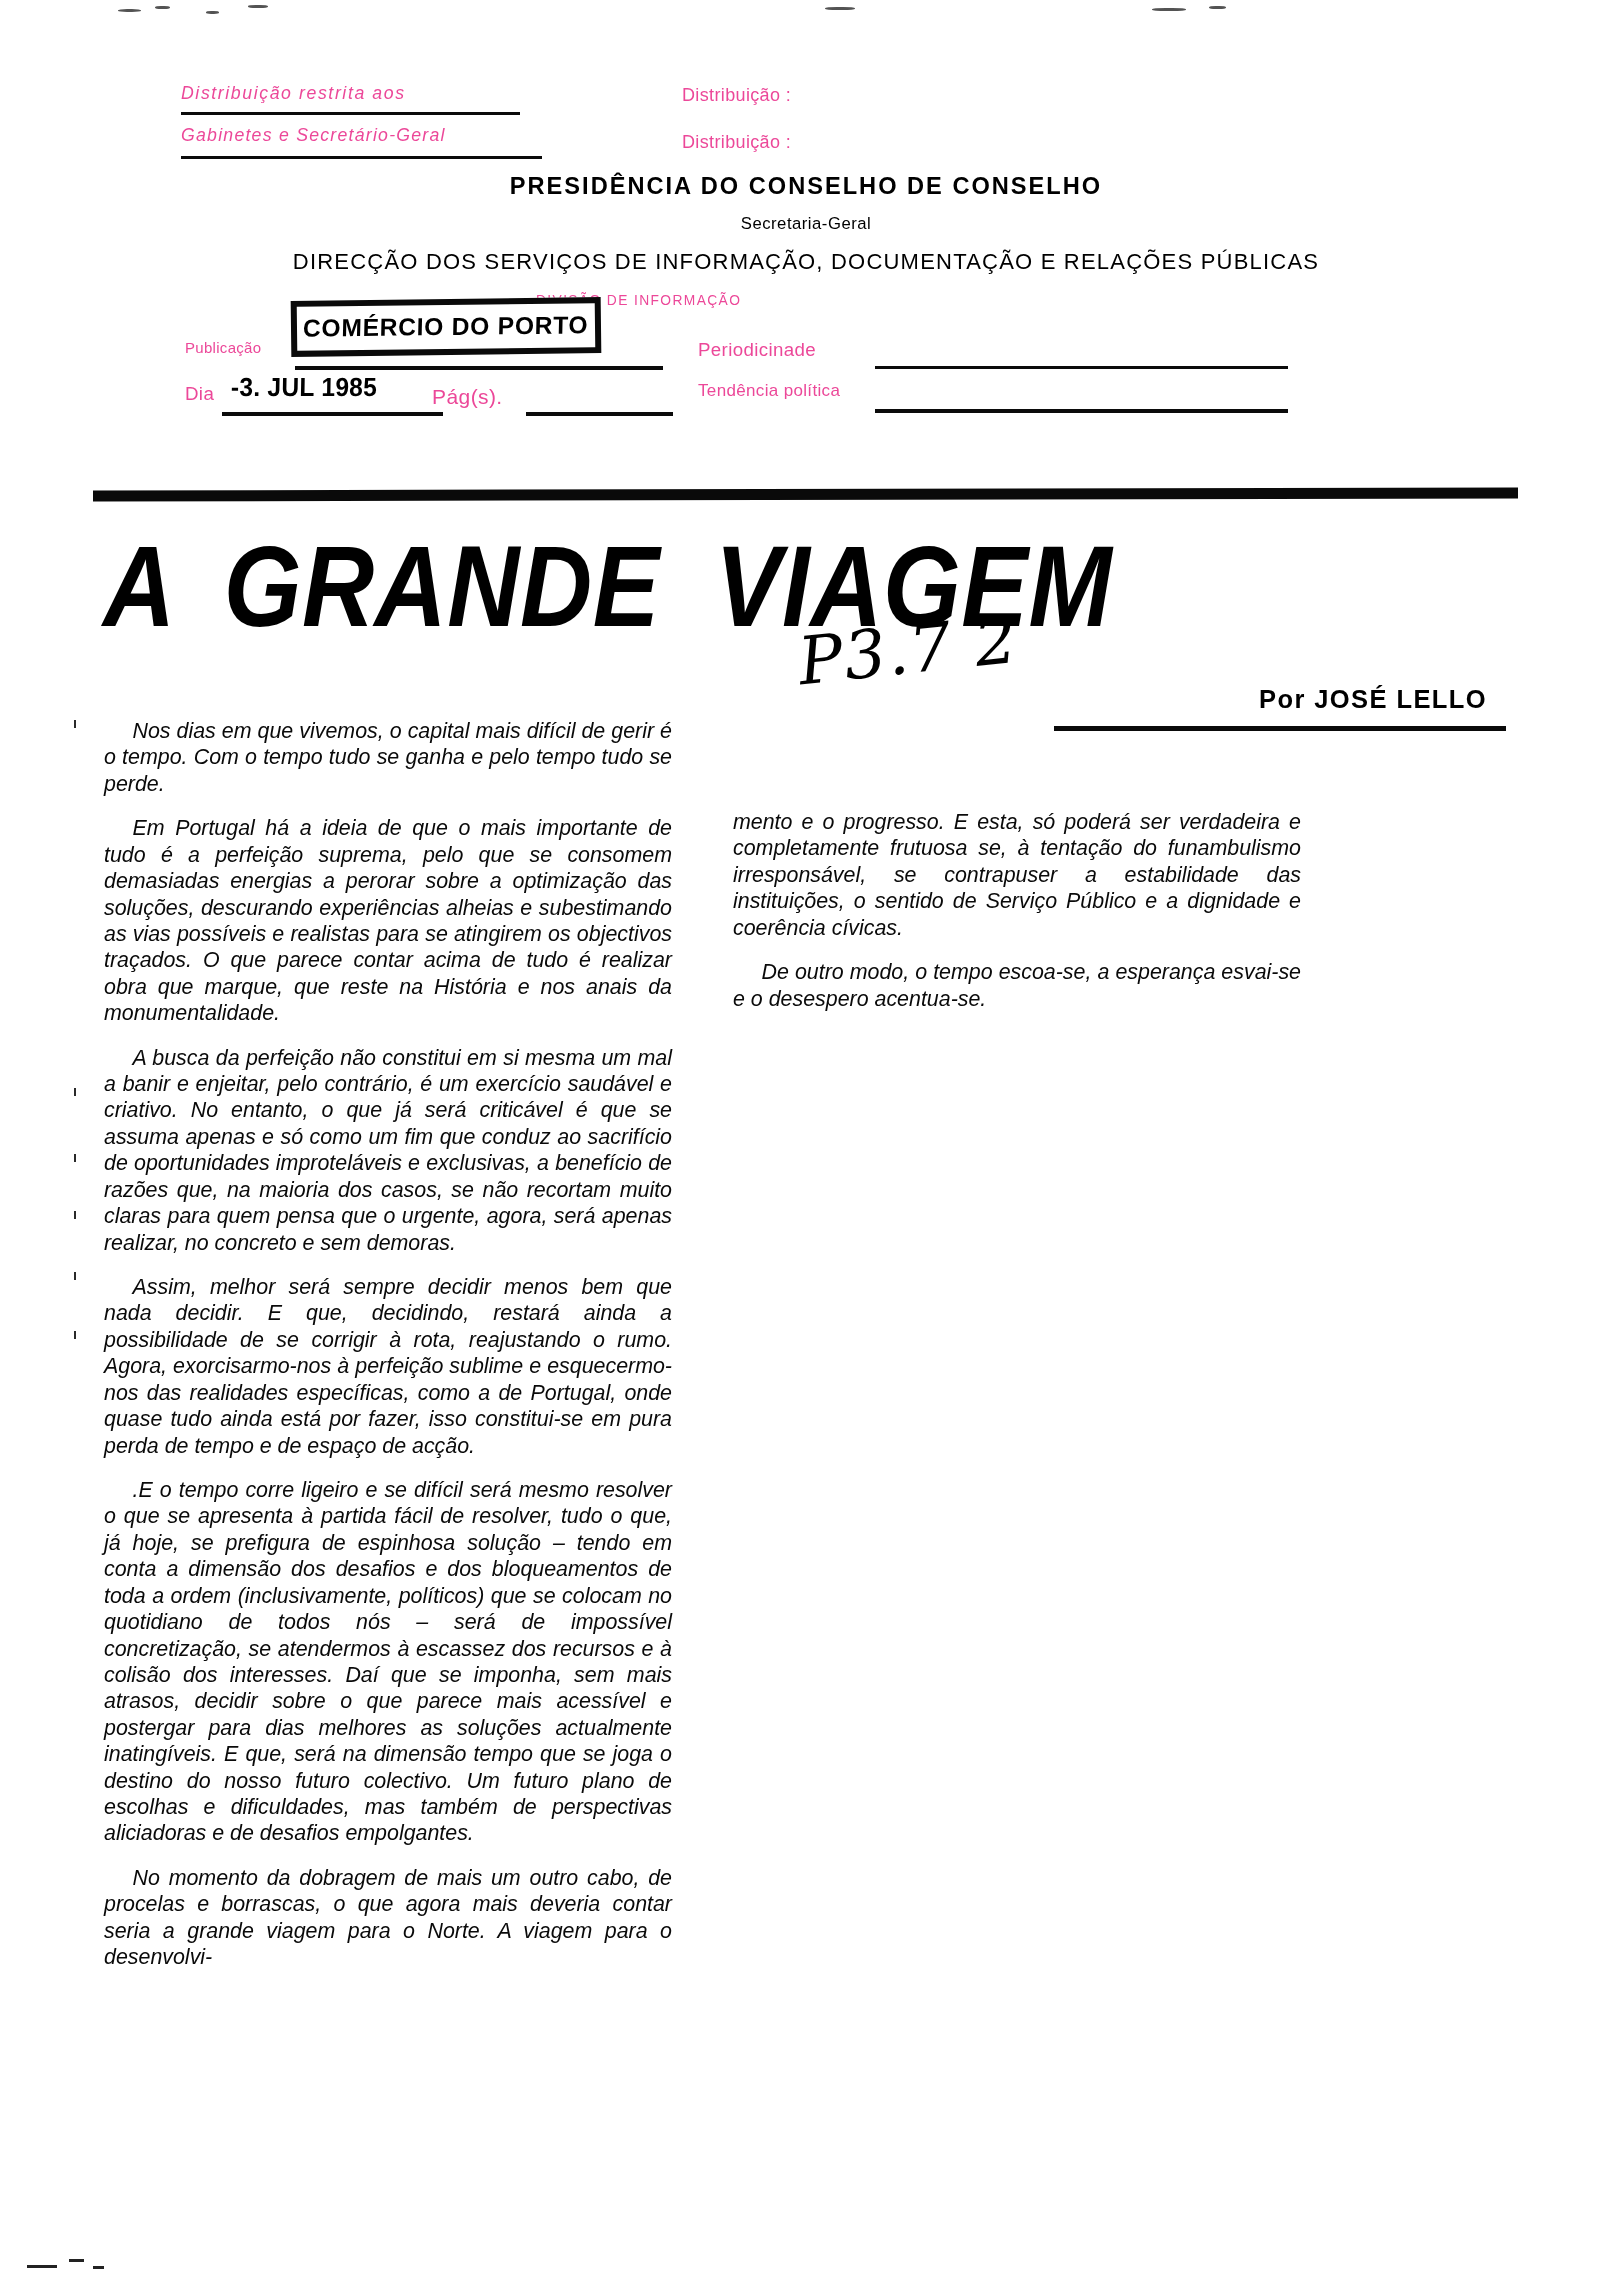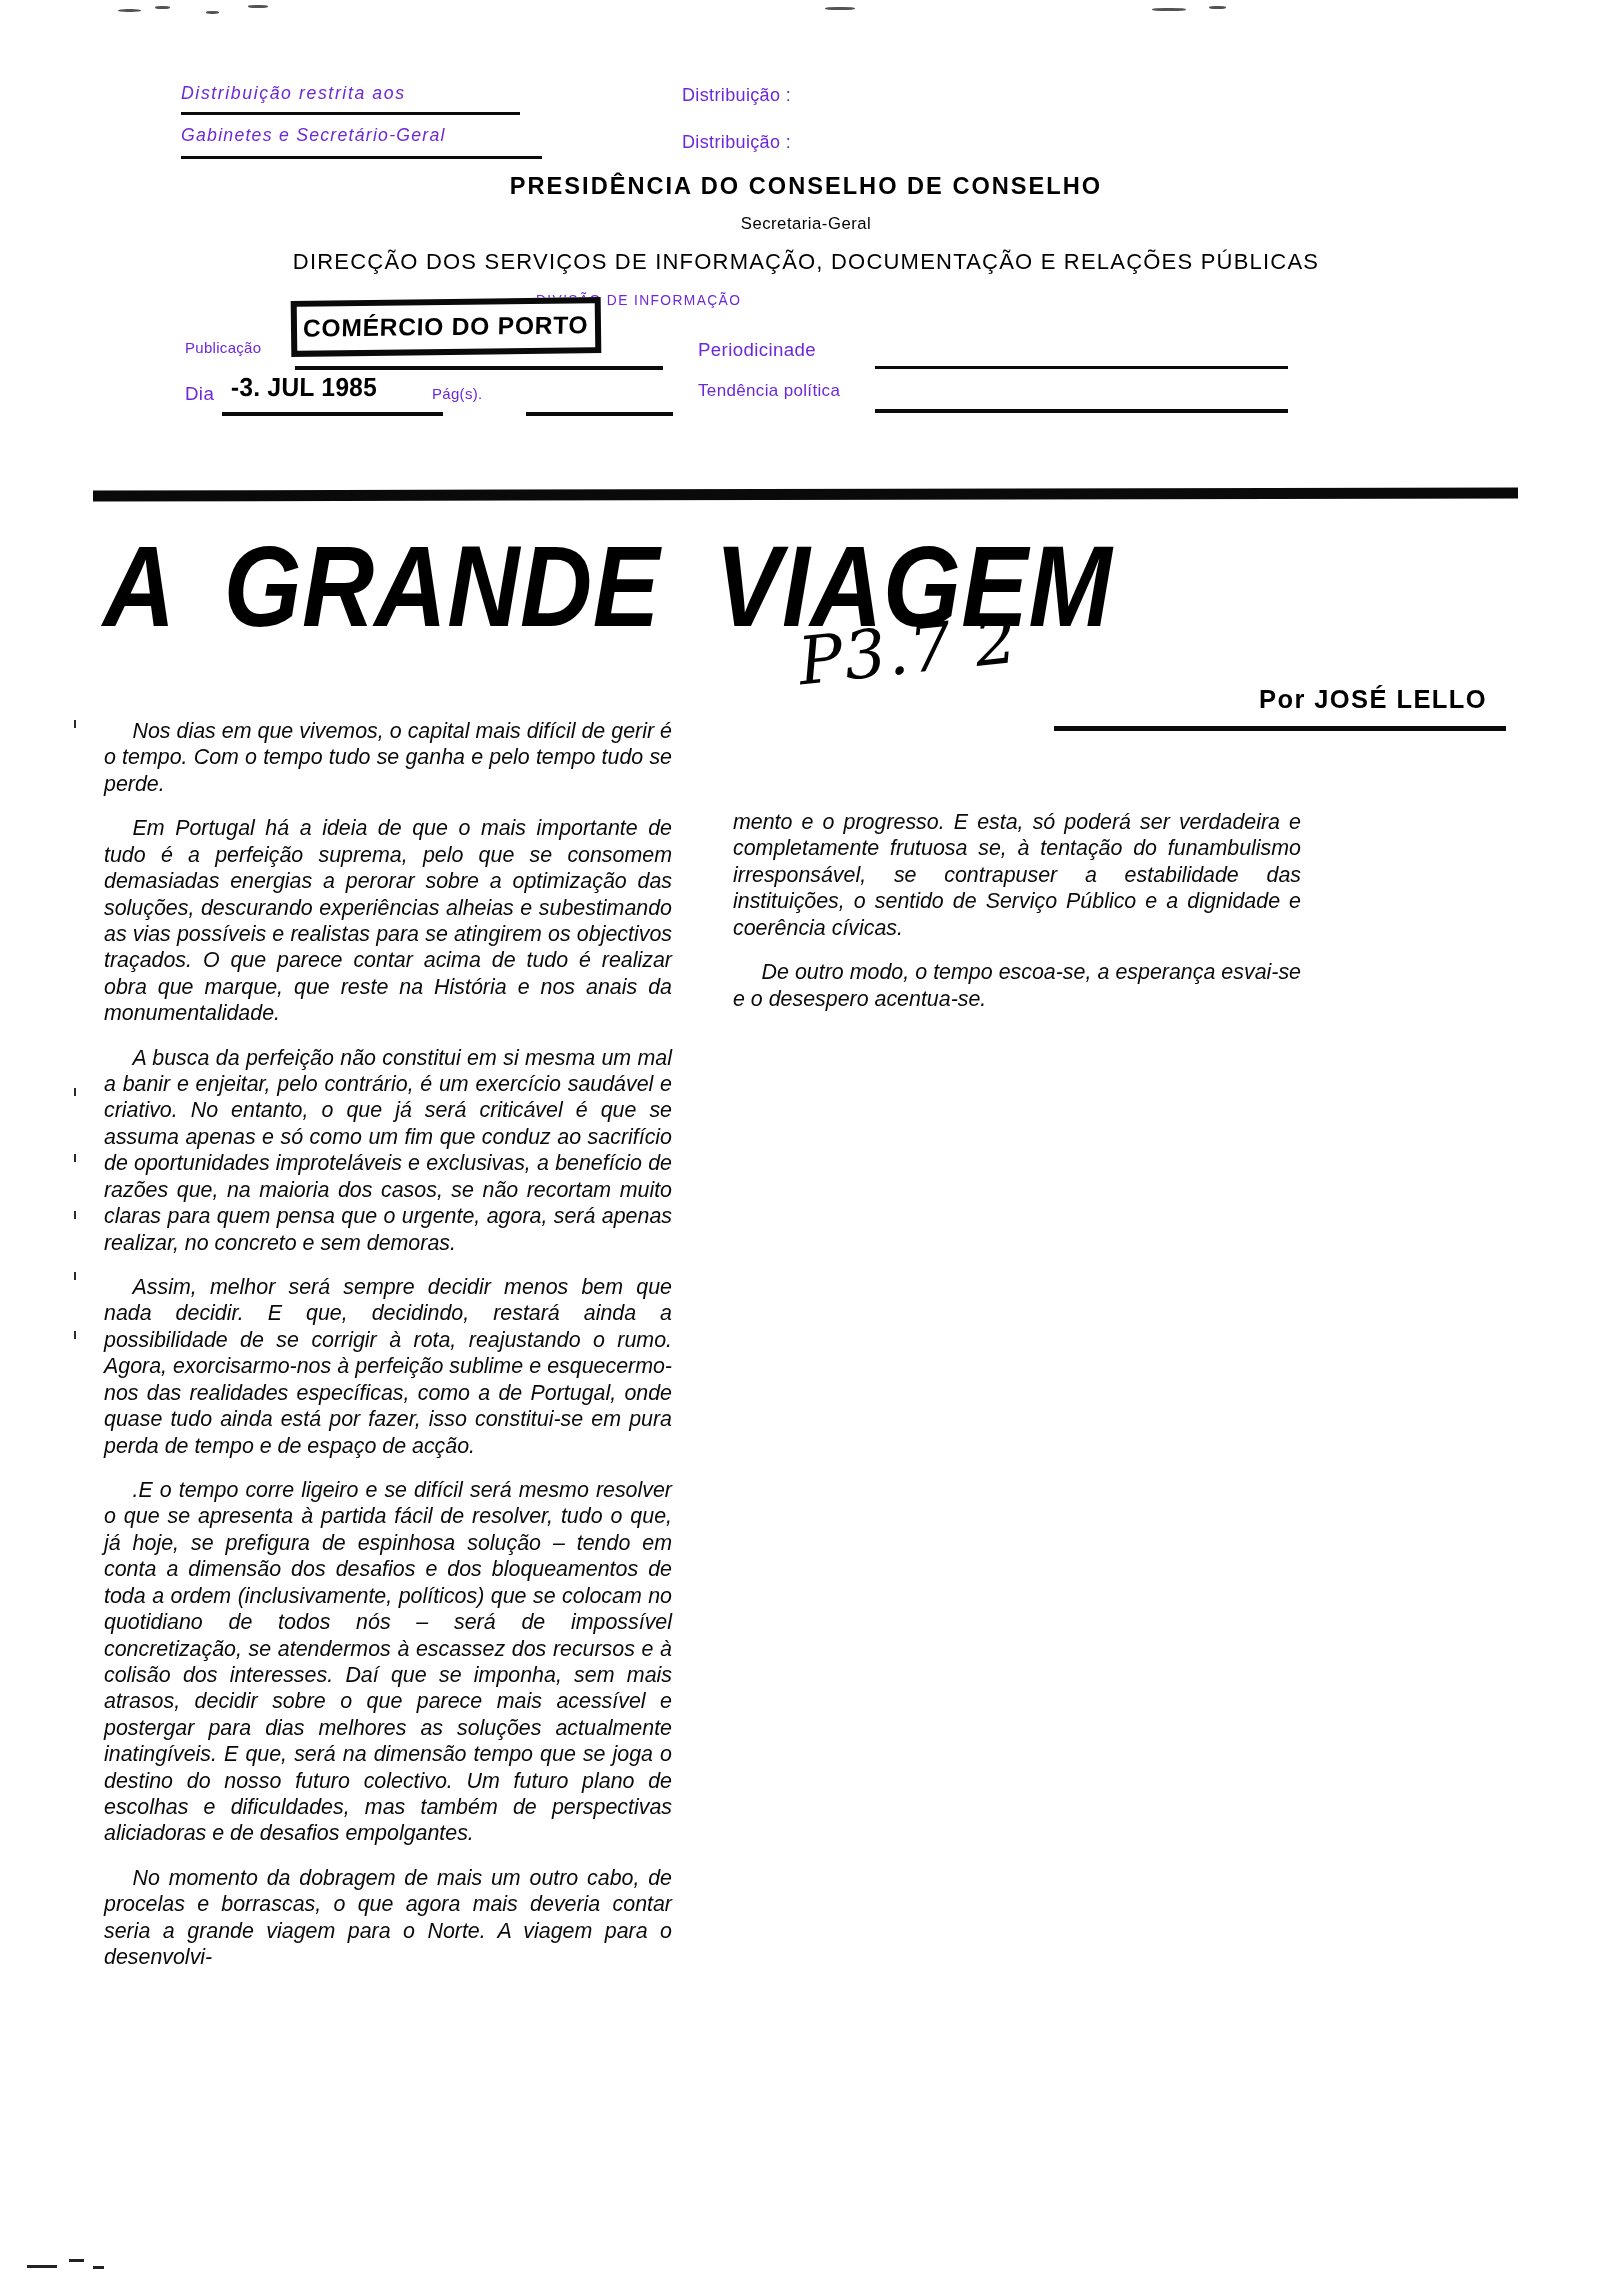--- a/index.html
+++ b/index.html
@@ -18,21 +18,21 @@
   .speck { position:absolute; background:#1a1a1a; border-radius:40%; opacity:.75; }
 
   
   .form-area { position:absolute; left:0; top:0; width:1612px; height:442px; }
 
   .lbl {
     font-family:"Liberation Sans", sans-serif;
     font-style:italic;
     font-weight:400;
     letter-spacing:.04em;
-    color:#6d28d9;
+    color:#ec4899;
     white-space:nowrap;
   }
   .lbl-up { font-style:normal; }
 
   .ul-line { position:absolute; background:#0b0b0b; }
 
   .distrib-1 { position:absolute; left:181px; top:83px; font-size:17.7px; letter-spacing:.09em; }
   .distrib-1-line { left:181px; top:112px; width:339px; height:3.4px; }
   .distrib-2 { position:absolute; left:181px; top:125px; font-size:17.7px; letter-spacing:.07em; }
   .distrib-2-line { left:181px; top:156px; width:361px; height:3.4px; }
@@ -87,21 +87,21 @@
   .dia-lbl { position:absolute; left:185px; top:383px; font-size:18.7px; font-style:normal; letter-spacing:.02em;}
   .dia-line { left:222px; top:412px; width:221px; height:3.9px; }
   .datestamp {
     position:absolute; left:231px; top:374px;
     font-size:24.6px; font-weight:700;
     font-family:"Liberation Sans", sans-serif;
     letter-spacing:.01em;
     transform:skewX(-1deg) scaleY(1.06);
     white-space:nowrap;
   }
-  .pag-lbl { position:absolute; left:432px; top:385px; font-size:15px; font-style:normal; letter-spacing:.02em;}
+  .pag-lbl { position:absolute; left:432px; top:385px; font-size:21px; font-style:normal; letter-spacing:.02em;}
   .pag-line { left:526px; top:412px; width:147px; height:3.9px; }
   .tend-lbl { position:absolute; left:698px; top:381px; font-size:17px; font-style:normal; letter-spacing:.02em;}
   .tend-line { left:875px; top:409px; width:413px; height:4.4px; }
 
   
   .thick-rule {
     position:absolute; left:93px; top:489px;
     width:1425px; height:10.8px;
     background:#0a0a0a;
     transform:rotate(-0.12deg);

